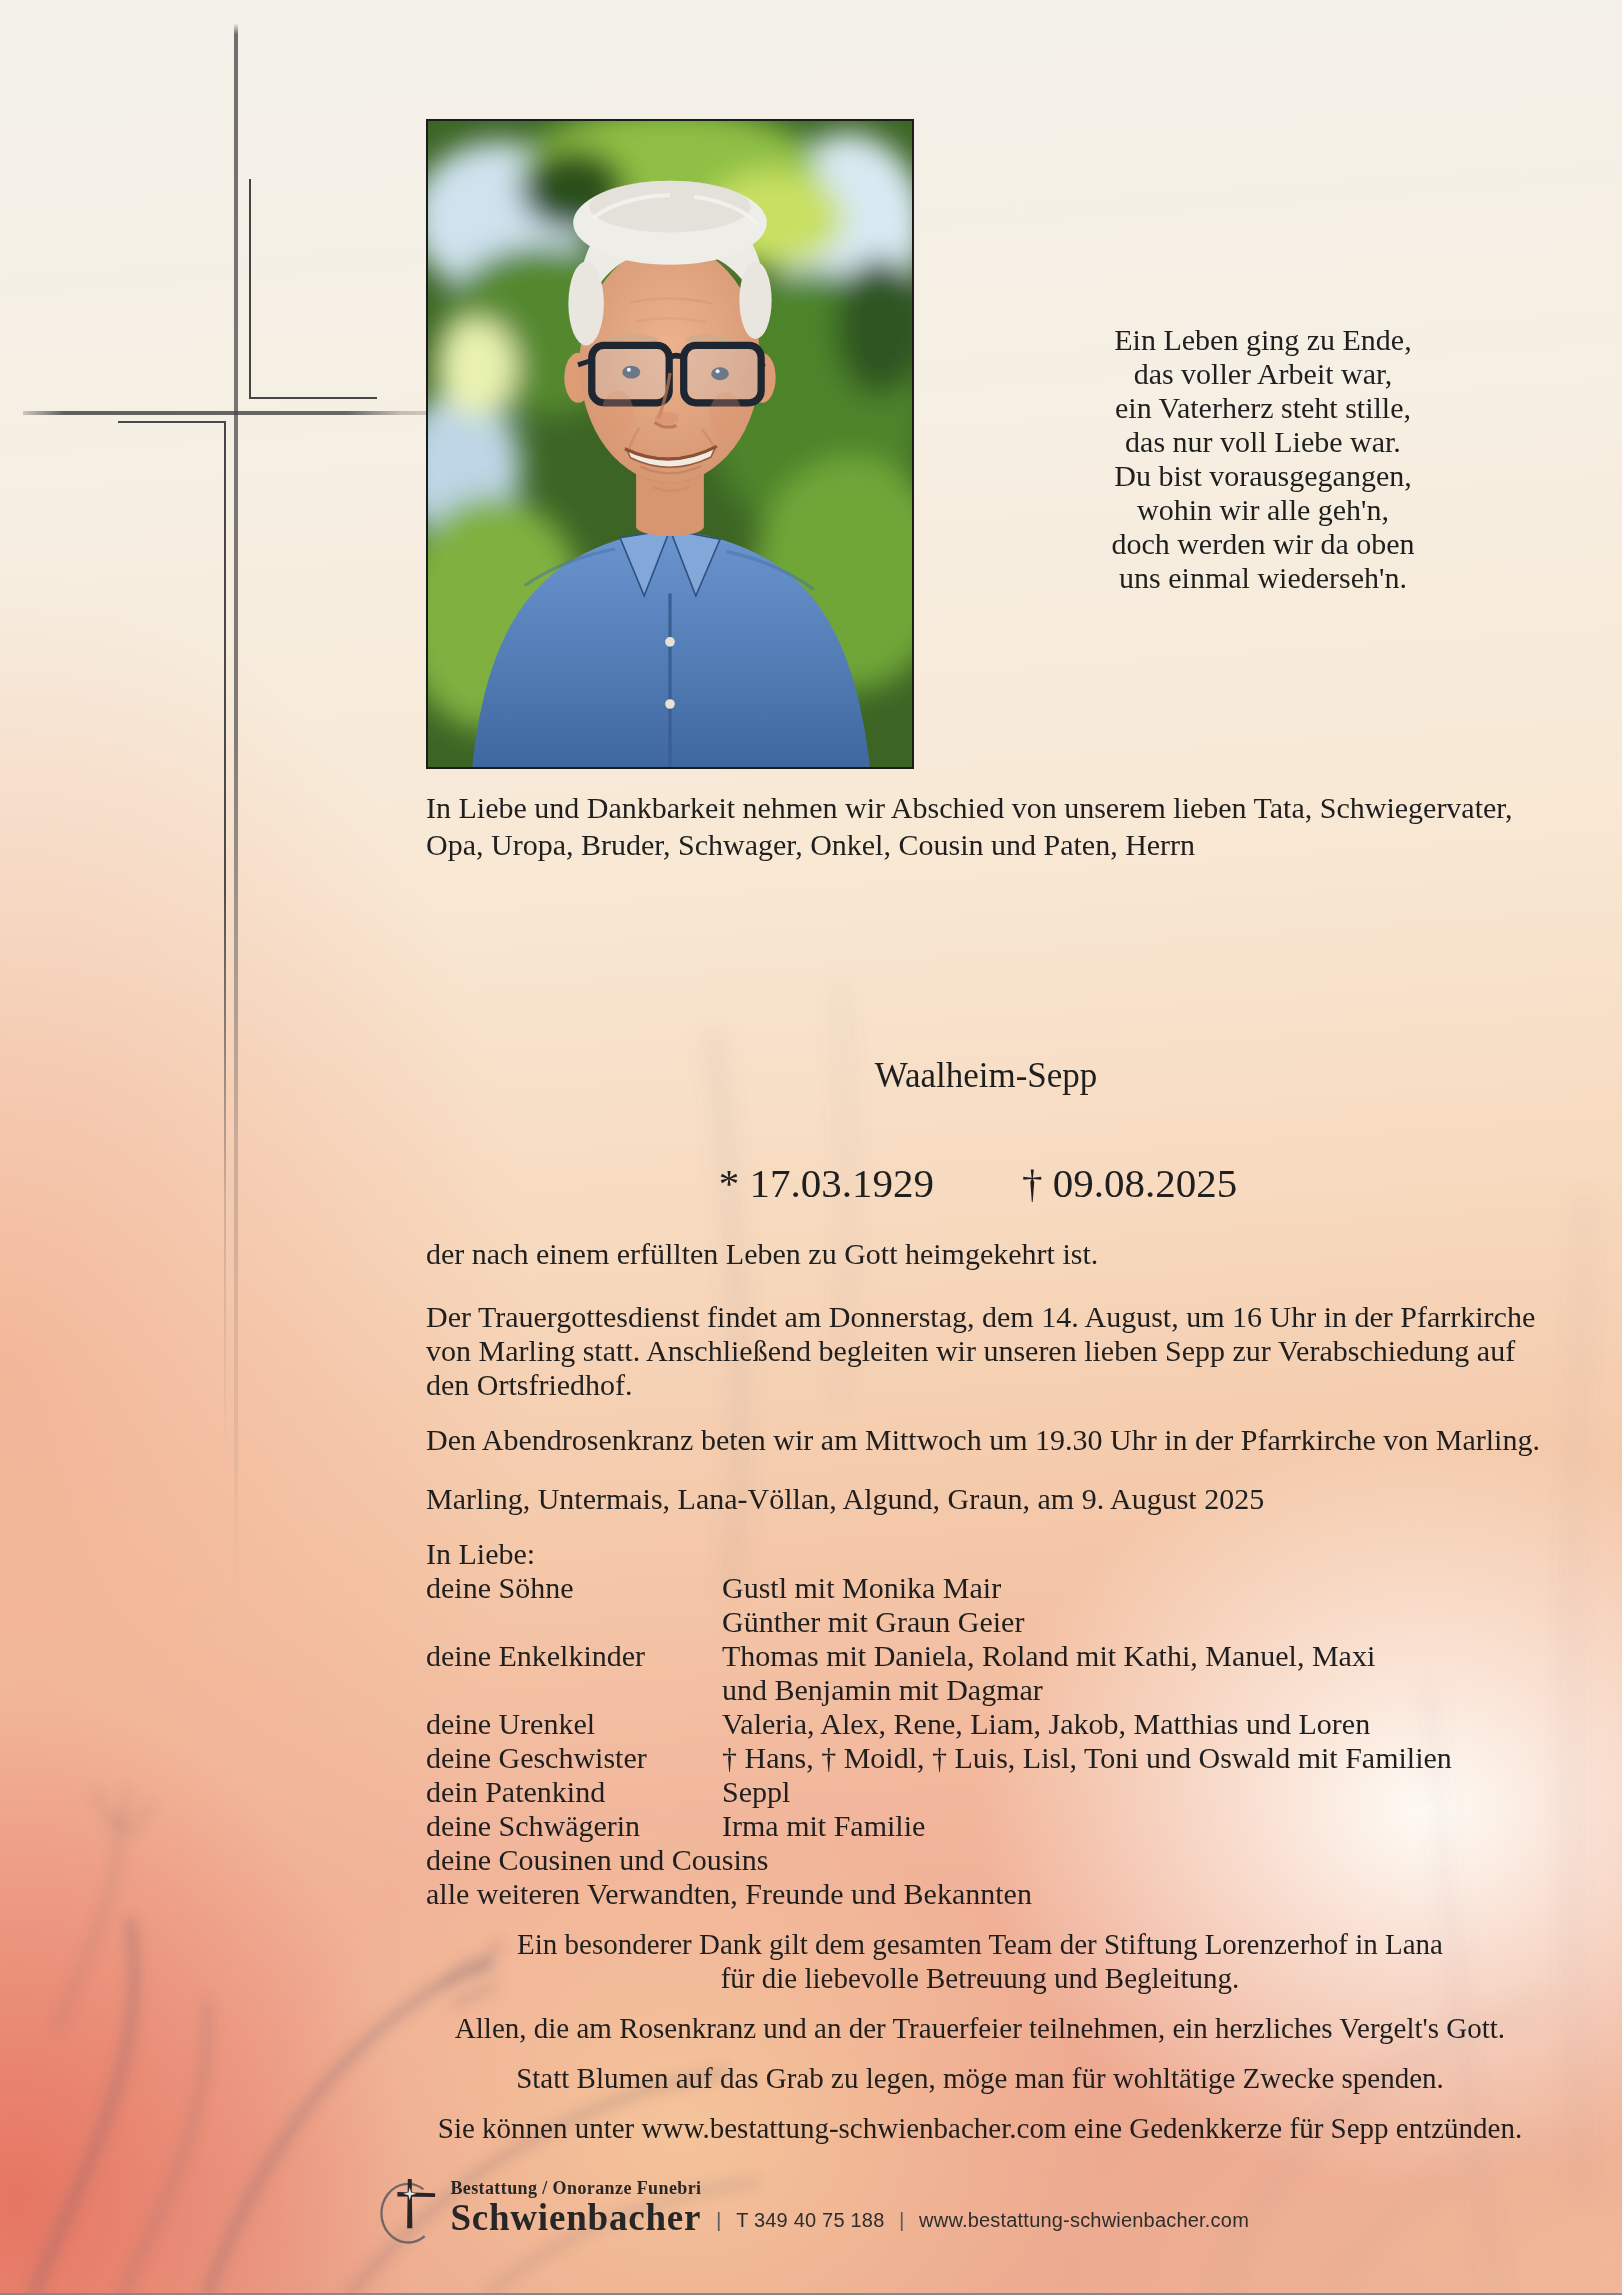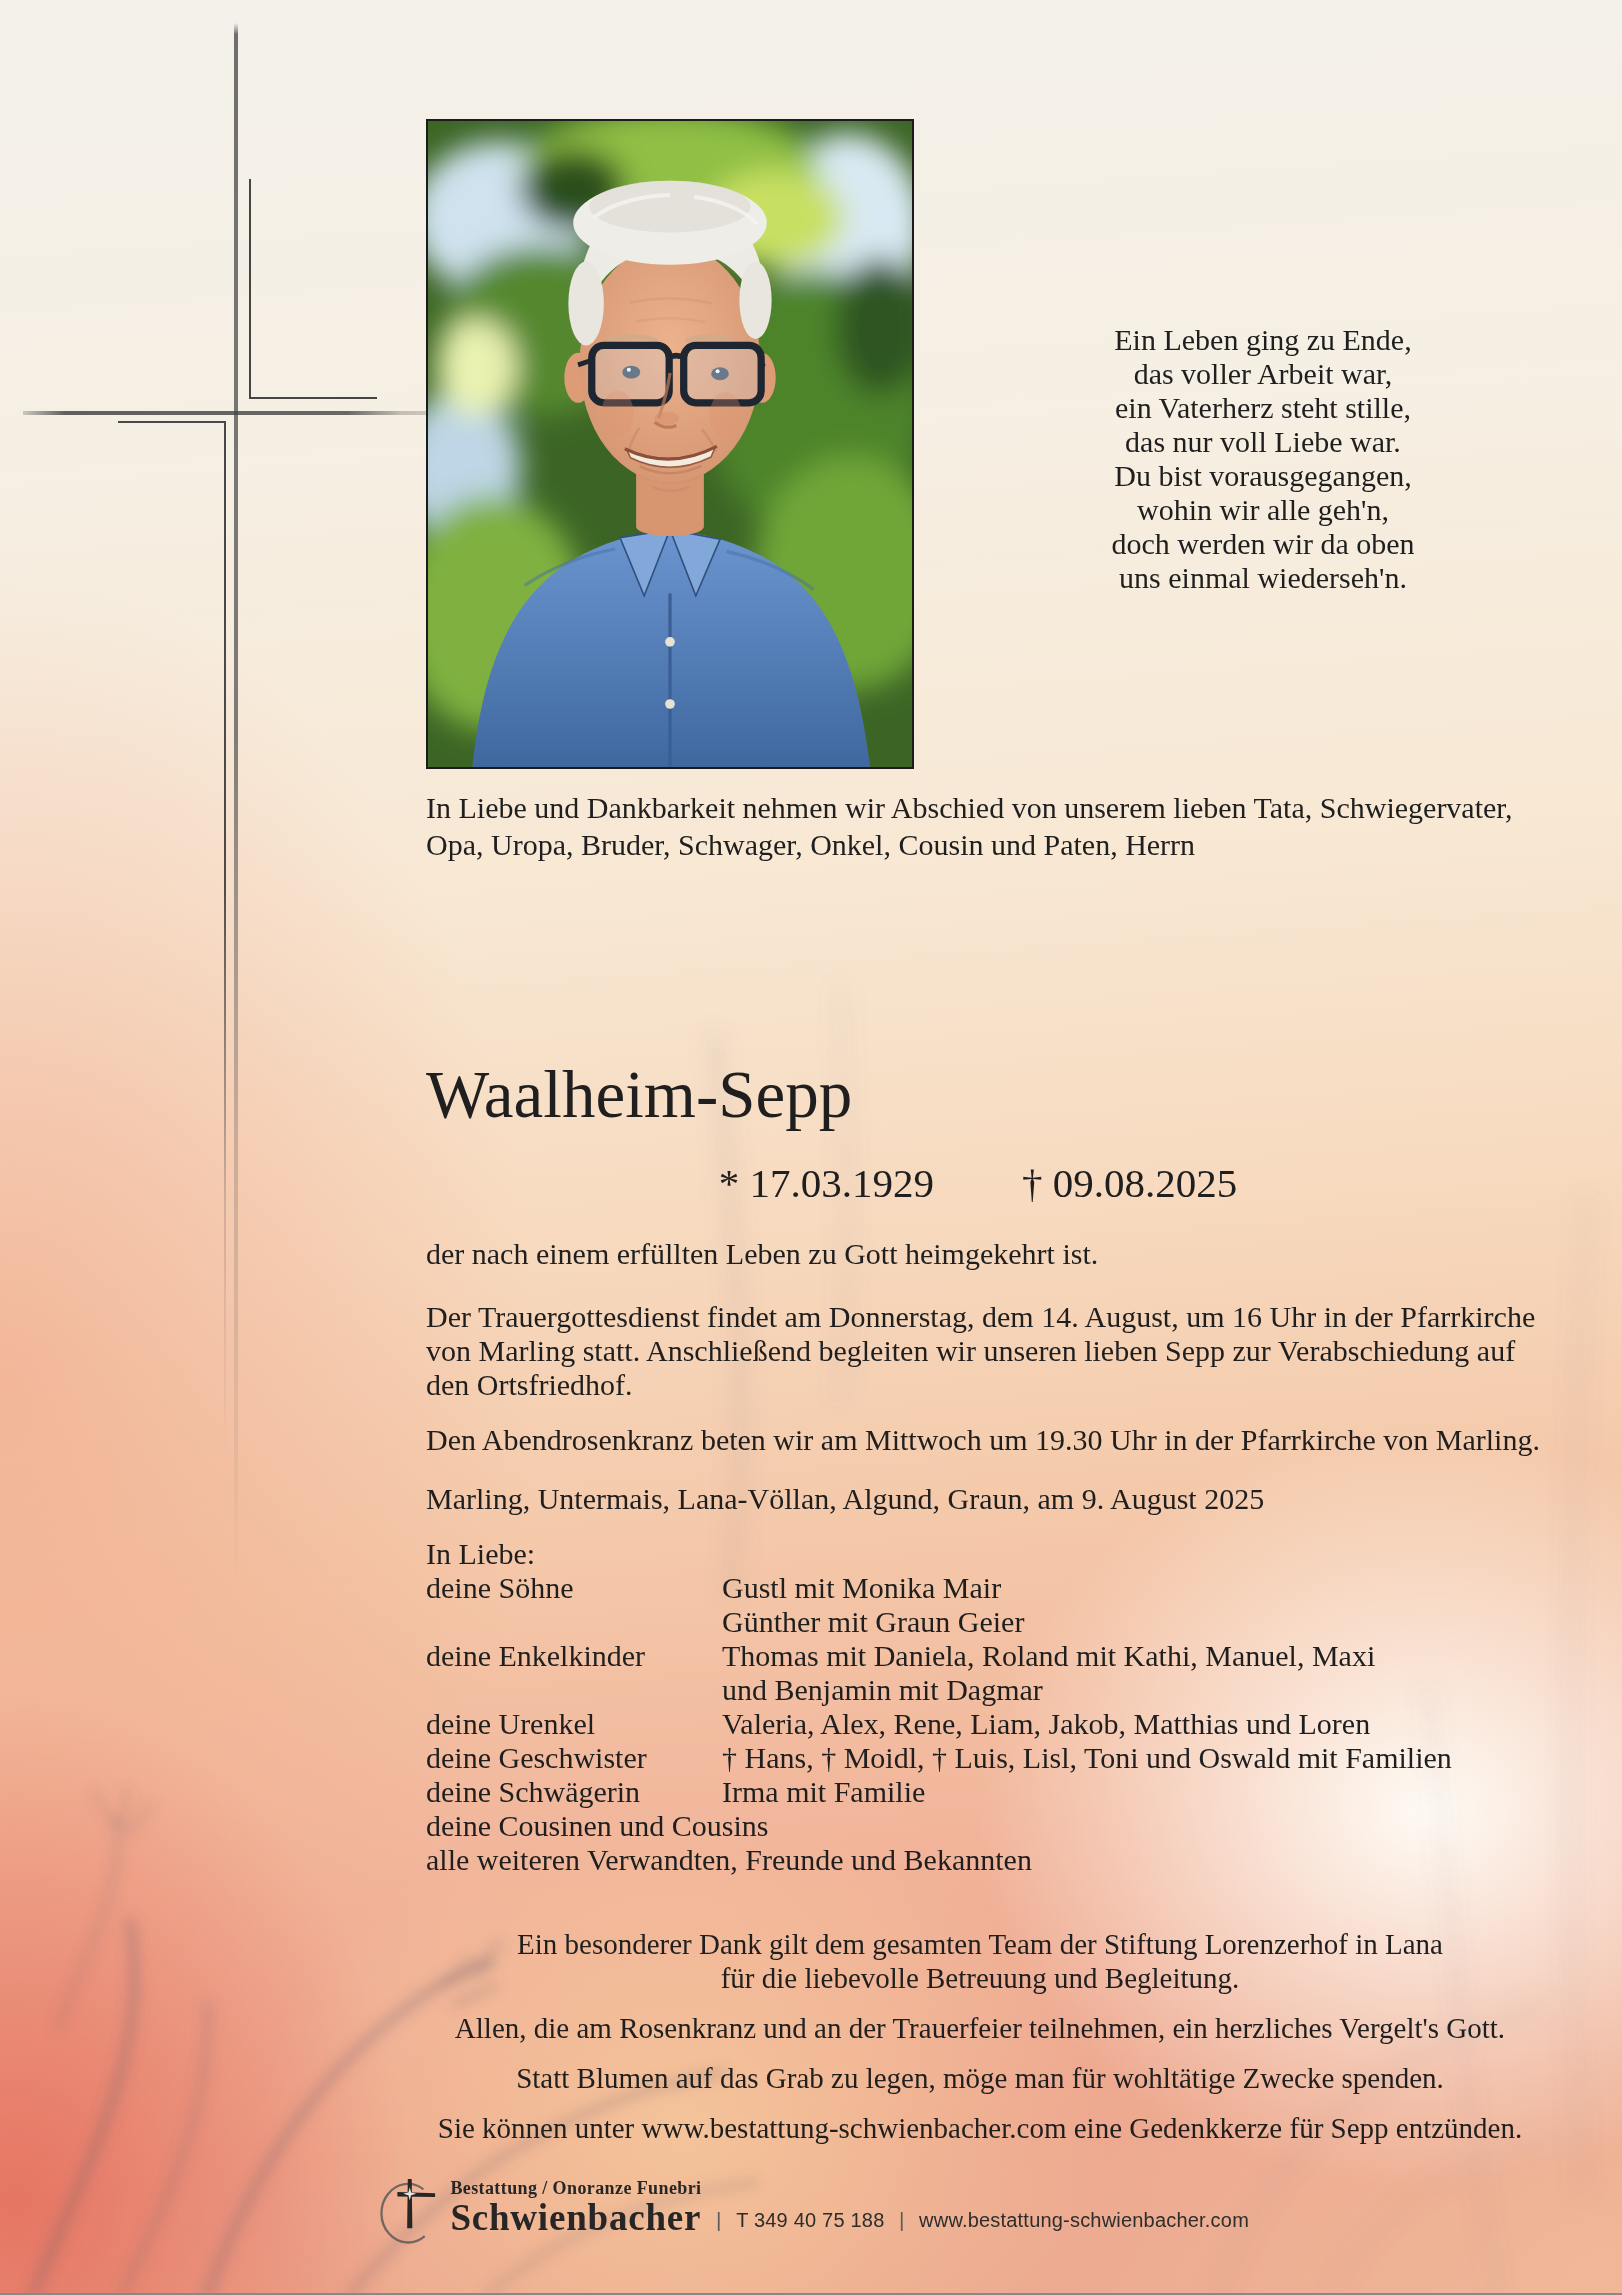--- a/index.html
+++ b/index.html
@@ -25,21 +25,21 @@
   .l2h{left:118px;top:421px;width:108px;height:2.4px;background:#494949;}
   .l2v{left:224px;top:421px;width:2.4px;height:1030px;
     background:linear-gradient(180deg,#474747 0%,#504a48 45%,rgba(120,100,95,.3) 75%,rgba(120,100,95,0) 100%);}
   
   .photo{left:426px;top:119px;width:488px;height:650px;border:2.4px solid #1b1b1b;box-sizing:border-box;background:#3c6525;}
   .photo svg{display:block;width:100%;height:100%;}
   
   .poem{left:1052px;top:323px;width:422px;text-align:center;font-size:30px;line-height:34px;}
   .intro{left:426px;top:789px;width:1134px;font-size:30px;line-height:37px;}
   .name{left:426px;top:902px;width:1120px;text-align:center;font-size:105px;line-height:1.12;letter-spacing:0.8px;}
-  .nick{left:426px;top:1056px;width:1120px;text-align:left;font-size:67px;}
+  .nick{left:426px;top:1056px;width:1120px;text-align:center;font-size:35px;}
   .dates{left:418px;top:1159px;width:1120px;text-align:center;font-size:41px;}
   .dates .gap{display:inline-block;width:88px;}
   .p1{left:426px;top:1237px;width:1134px;font-size:30px;line-height:34px;font-family:Liberation Serif, serif;}
   .p2{left:426px;top:1300px;width:1134px;font-size:30px;line-height:34px;}
   .p3{left:426px;top:1423px;width:1134px;font-size:30px;line-height:34px;}
   .dateline{left:426px;top:1482px;width:1134px;font-size:30px;}
   .mourners{left:426px;top:1537px;width:1134px;font-size:30px;}
   .m-row{position:relative;height:34px;}
   .m-row .lbl{position:absolute;left:0;white-space:nowrap;}
   .m-row .val{position:absolute;left:296px;white-space:nowrap;}
@@ -218,20 +218,24 @@
     </div>
     <div class="m-row">
       <span class="lbl">deine Urenkel</span>
       <span class="val">Valeria, Alex, Rene, Liam, Jakob, Matthias und Loren</span>
     </div>
     <div class="m-row">
       <span class="lbl">deine Geschwister</span>
       <span class="val">† Hans, † Moidl, † Luis, Lisl, Toni und Oswald mit Familien</span>
     </div>
     <div class="m-row">
+      <span class="lbl">dein Patenkind</span>
+      <span class="val">Seppl</span>
+    </div>
+    <div class="m-row">
       <span class="lbl">deine Schwägerin</span>
       <span class="val">Irma mit Familie</span>
     </div>
     <div class="m-row">
       <span class="lbl">deine Cousinen und Cousins</span>
       <span class="val"></span>
     </div>
     <div class="m-row">
       <span class="lbl">alle weiteren Verwandten, Freunde und Bekannten</span>
       <span class="val"></span>

